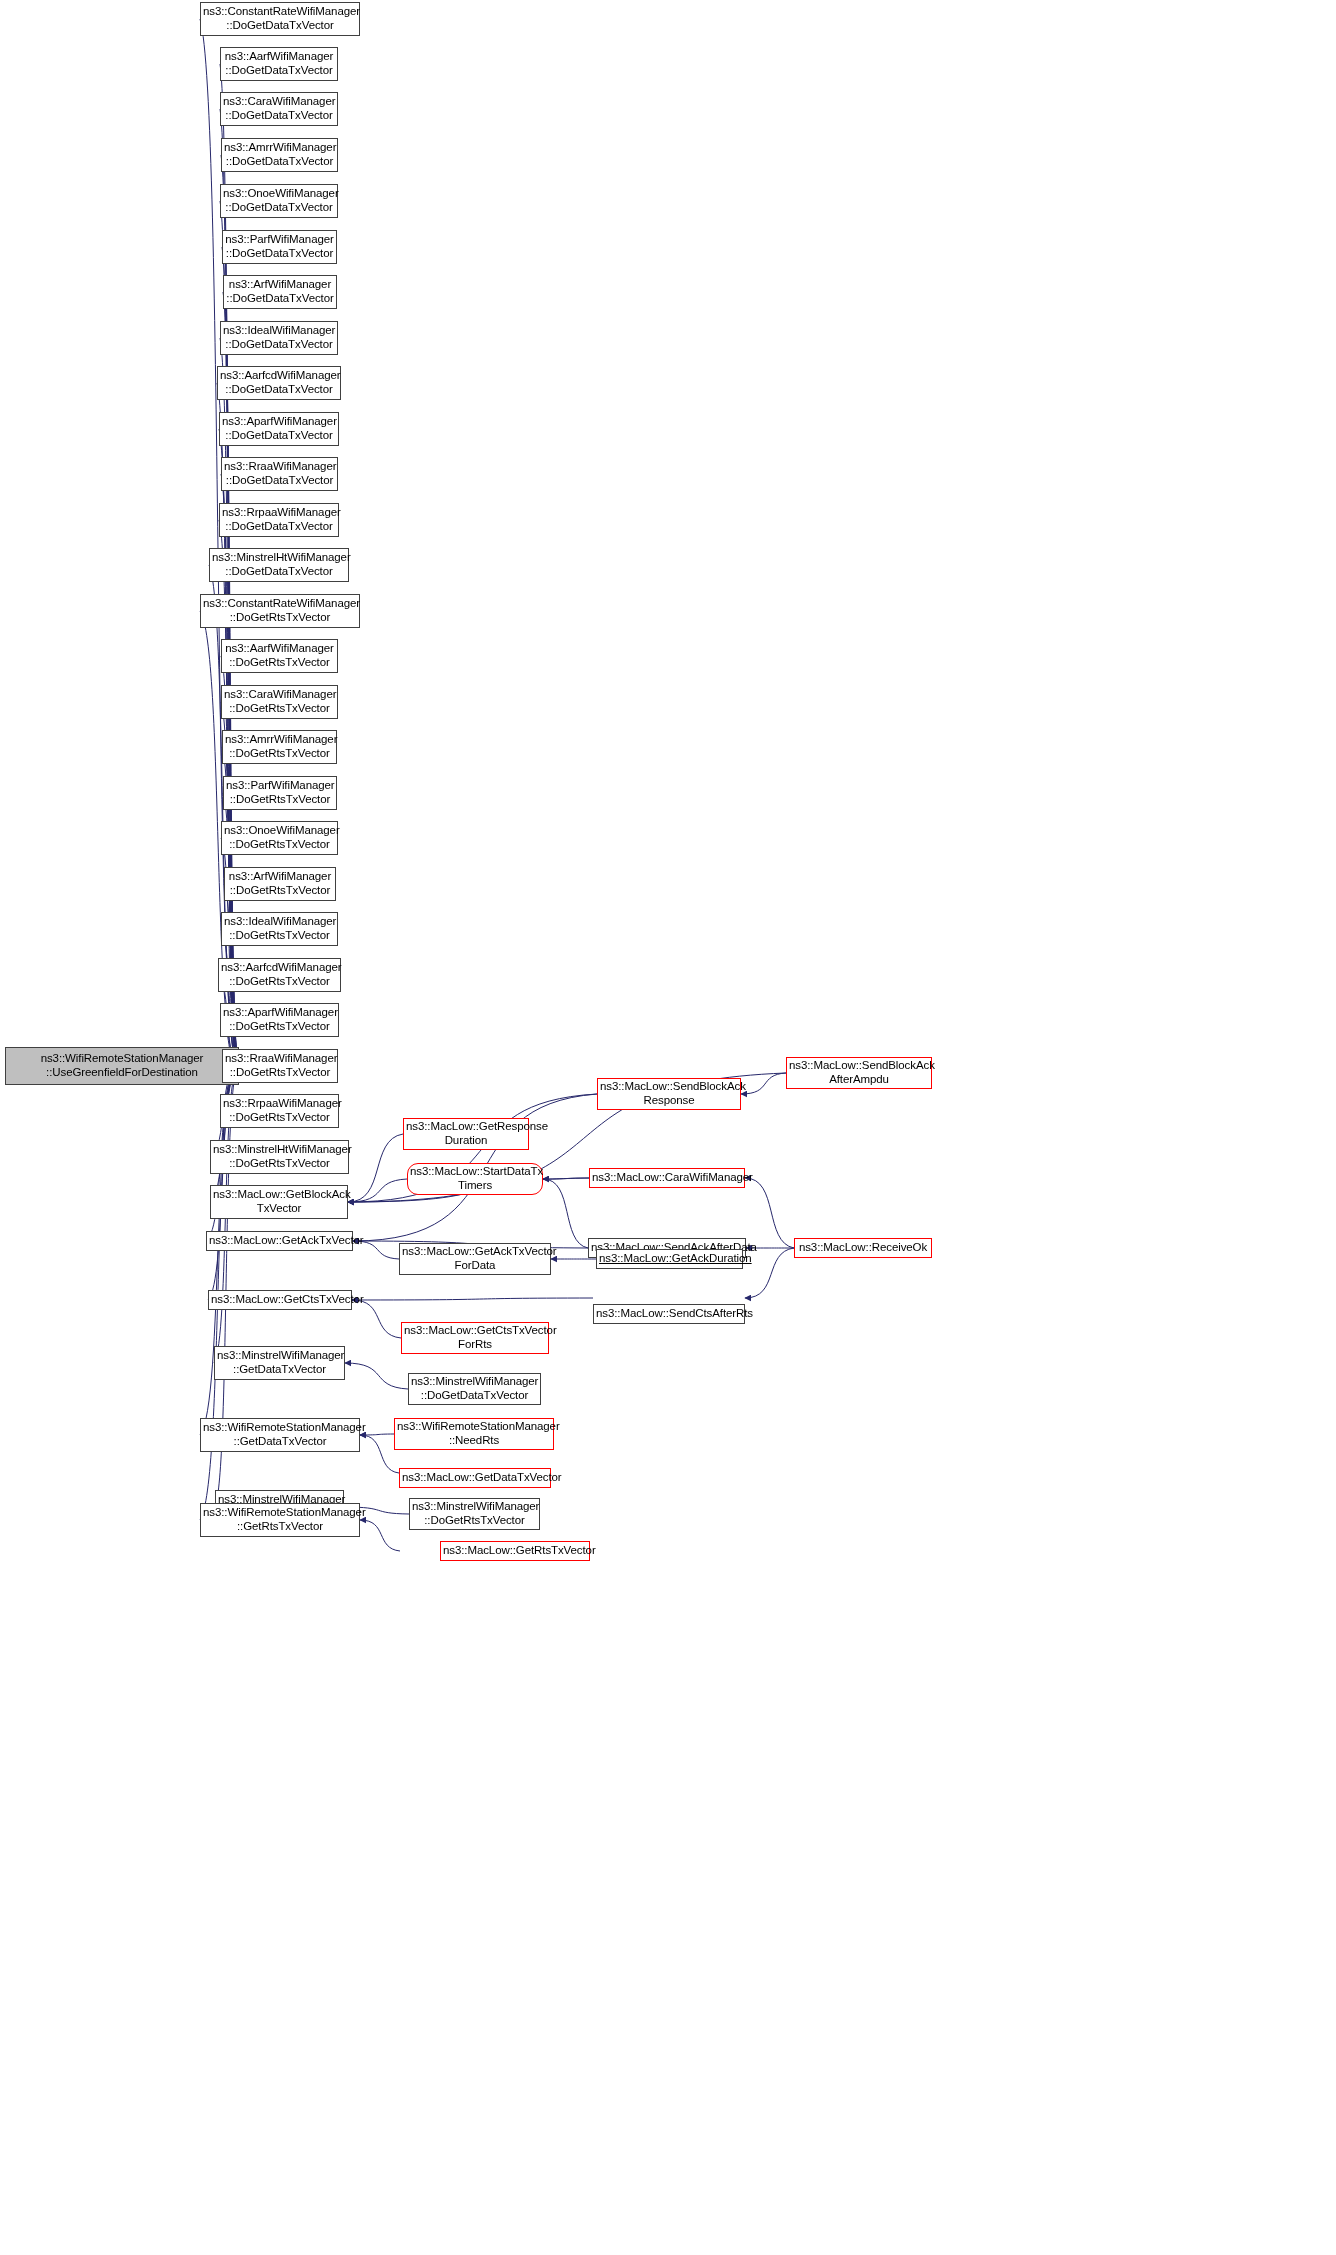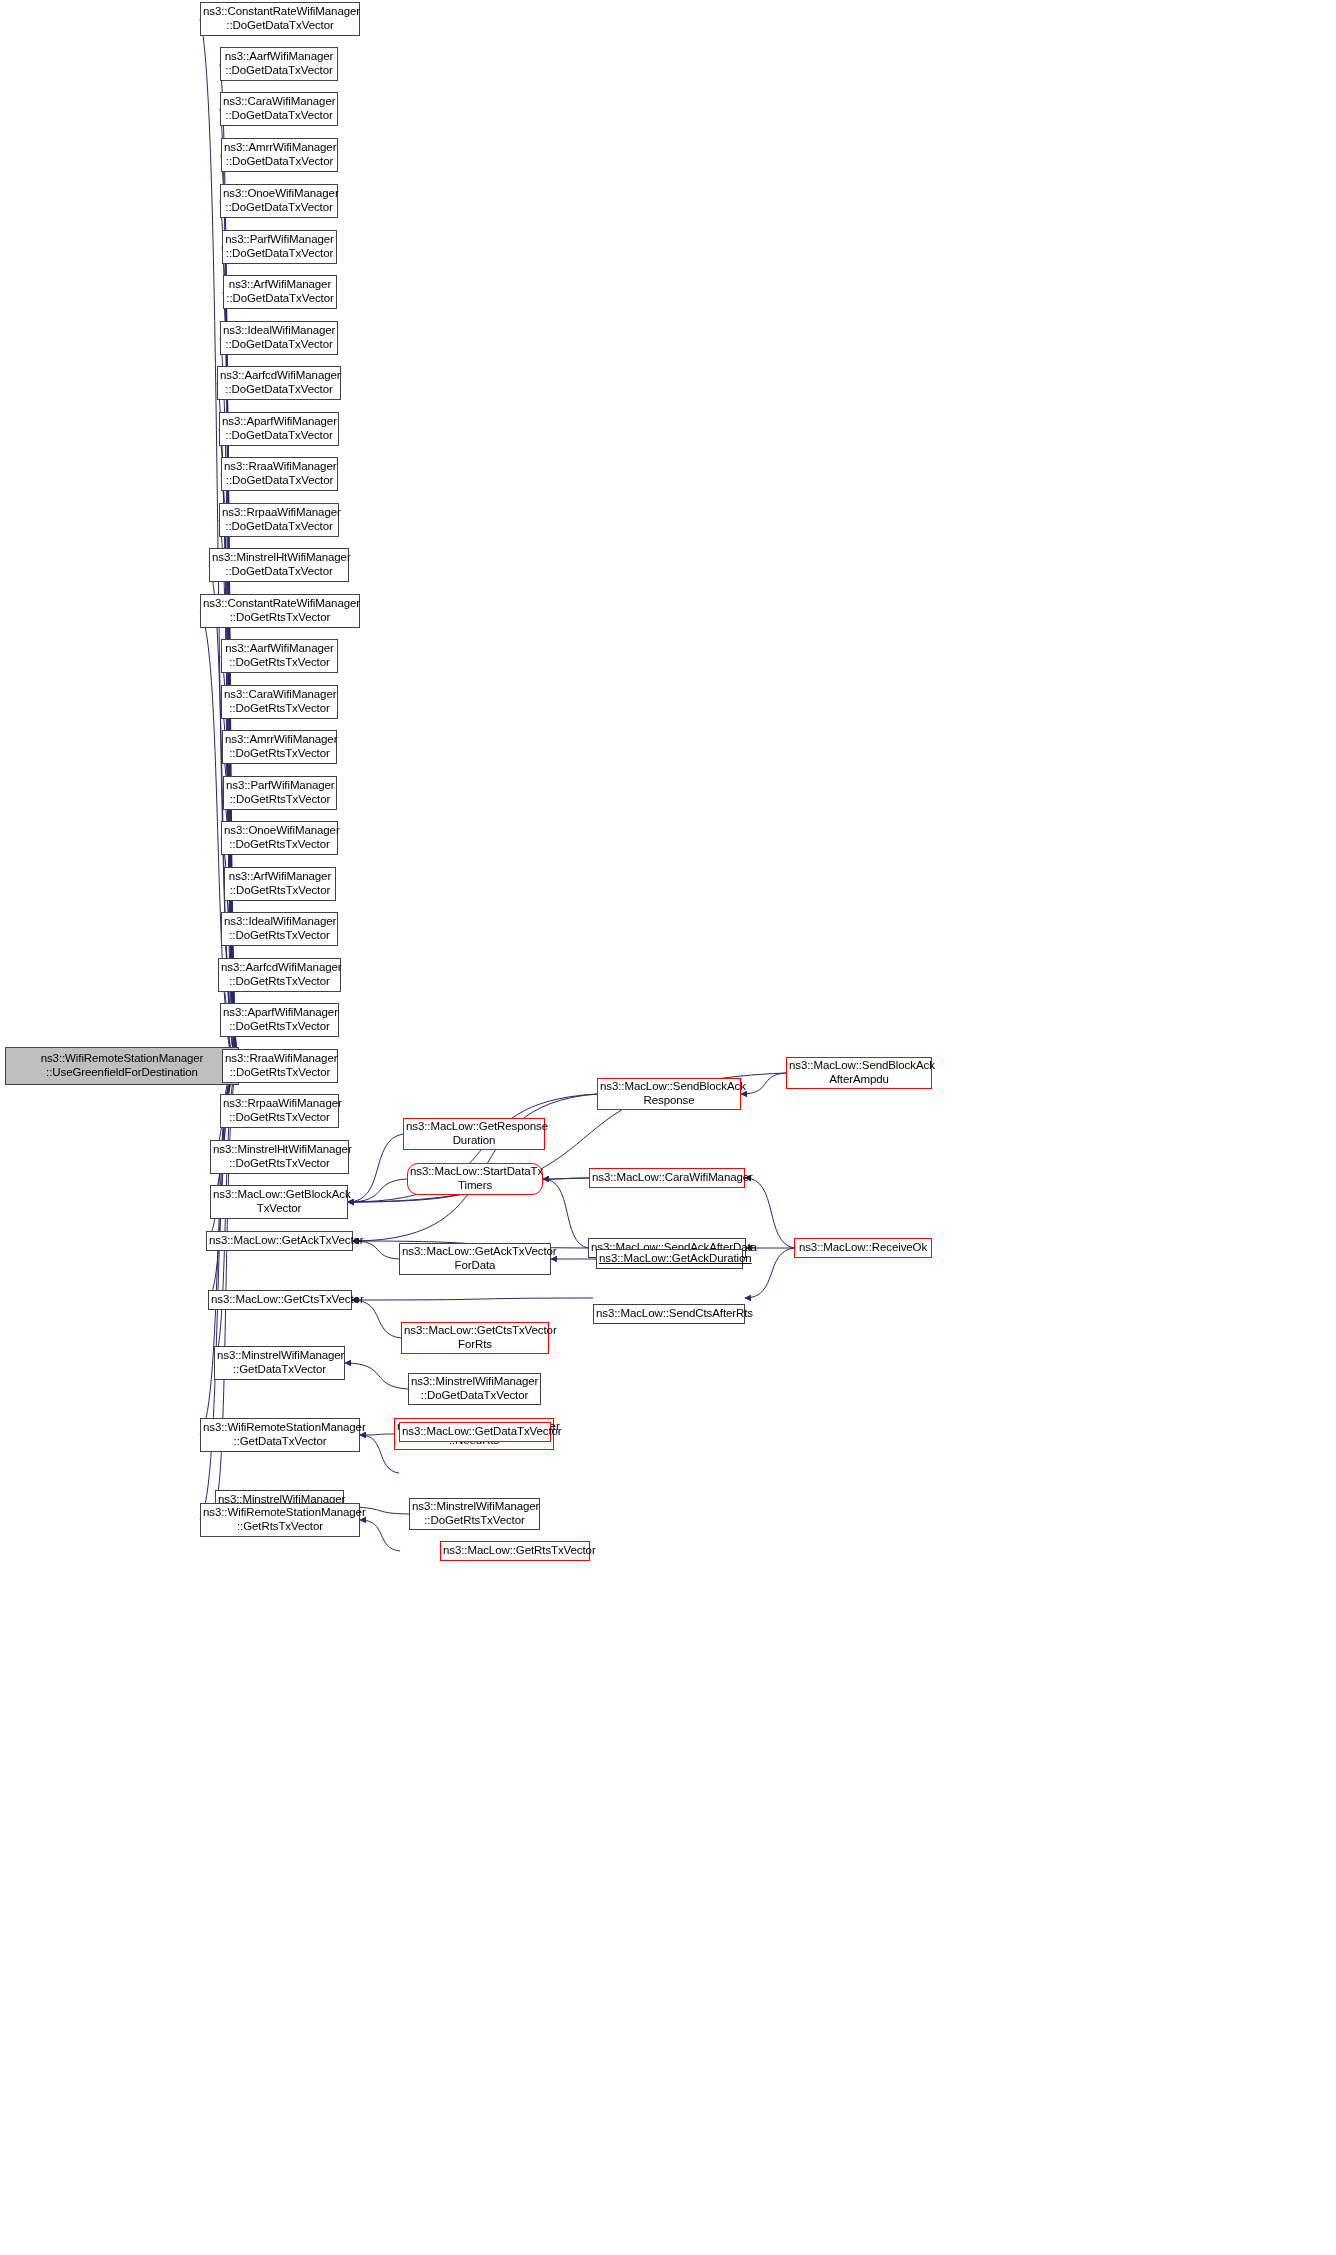--- a/index.html
+++ b/index.html
@@ -167,33 +167,33 @@
       <div class="node" style="left: 206px; top: 1231px; width: 147px; height: 20px;"><span class="lbl">ns3::MacLow::GetAckTxVector</span></div>
       <div class="node" style="left: 208px; top: 1290px; width: 144px; height: 20px;"><span class="lbl">ns3::MacLow::GetCtsTxVector</span></div>
       <div class="node" style="left: 214px; top: 1346px; width: 131px; height: 34px;"><span class="lbl">ns3::MinstrelWifiManager
 ::GetDataTxVector</span></div>
       <div class="node" style="left: 200px; top: 1418px; width: 160px; height: 34px;"><span class="lbl">ns3::WifiRemoteStationManager
 ::GetDataTxVector</span></div>
       <div class="node" style="left: 215px; top: 1490px; width: 129px; height: 34px;"><span class="lbl">ns3::MinstrelWifiManager
 ::GetRtsTxVector</span></div>
       <div class="node" style="left: 200px; top: 1503px; width: 160px; height: 34px;"><span class="lbl">ns3::WifiRemoteStationManager
 ::GetRtsTxVector</span></div>
-      <div class="node red" style="left: 403px; top: 1118px; width: 142px; height: 32px;"><span class="lbl">ns3::MacLow::GetResponse
+      <div class="node red" style="left: 403px; top: 1118px; width: 126px; height: 32px;"><span class="lbl">ns3::MacLow::GetResponse
 Duration</span></div>
       <div class="node red" style="left: 407px; top: 1163px; width: 136px; height: 32px; border-radius: 11px;"><span class="lbl">ns3::MacLow::StartDataTx
 Timers</span></div>
       <div class="node" style="left: 399px; top: 1243px; width: 152px; height: 32px;"><span class="lbl">ns3::MacLow::GetAckTxVector
 ForData</span></div>
       <div class="node red" style="left: 401px; top: 1322px; width: 148px; height: 32px;"><span class="lbl">ns3::MacLow::GetCtsTxVector
 ForRts</span></div>
       <div class="node" style="left: 408px; top: 1373px; width: 133px; height: 32px;"><span class="lbl">ns3::MinstrelWifiManager
 ::DoGetDataTxVector</span></div>
       <div class="node red" style="left: 394px; top: 1418px; width: 160px; height: 32px;"><span class="lbl">ns3::WifiRemoteStationManager
 ::NeedRts</span></div>
-      <div class="node red" style="left: 399px; top: 1422px; width: 152px; height: 20px;"><span class="lbl">ns3::MacLow::GetDataTxVector</span></div>
+      <div class="node red" style="left: 399px; top: 1468px; width: 152px; height: 20px;"><span class="lbl">ns3::MacLow::GetDataTxVector</span></div>
       <div class="node" style="left: 409px; top: 1498px; width: 131px; height: 32px;"><span class="lbl">ns3::MinstrelWifiManager
 ::DoGetRtsTxVector</span></div>
       <div class="node red" style="left: 400px; top: 1541px; width: 150px; height: 20px; margin-left: 40px;"><span class="lbl">ns3::MacLow::GetRtsTxVector</span></div>
       <div class="node red" style="left: 597px; top: 1078px; width: 144px; height: 32px;"><span class="lbl">ns3::MacLow::SendBlockAck
 Response</span></div>
       <div class="node red" style="left: 589px; top: 1168px; width: 156px; height: 20px;"><span class="lbl">ns3::MacLow::CaraWifiManager</span></div>
       <div class="node" style="left: 588px; top: 1238px; width: 158px; height: 20px;"><span class="lbl">ns3::MacLow::SendAckAfterData</span></div>
       <div class="node" style="left: 596px; top: 1249px; width: 147px; height: 20px; text-decoration: underline;"><span class="lbl">ns3::MacLow::GetAckDuration</span></div>
       <div class="node" style="left: 593px; top: 1288px; width: 152px; height: 20px; margin-top: 16px;"><span class="lbl">ns3::MacLow::SendCtsAfterRts</span></div>
       <div class="node red" style="left: 786px; top: 1057px; width: 146px; height: 32px;"><span class="lbl">ns3::MacLow::SendBlockAck

